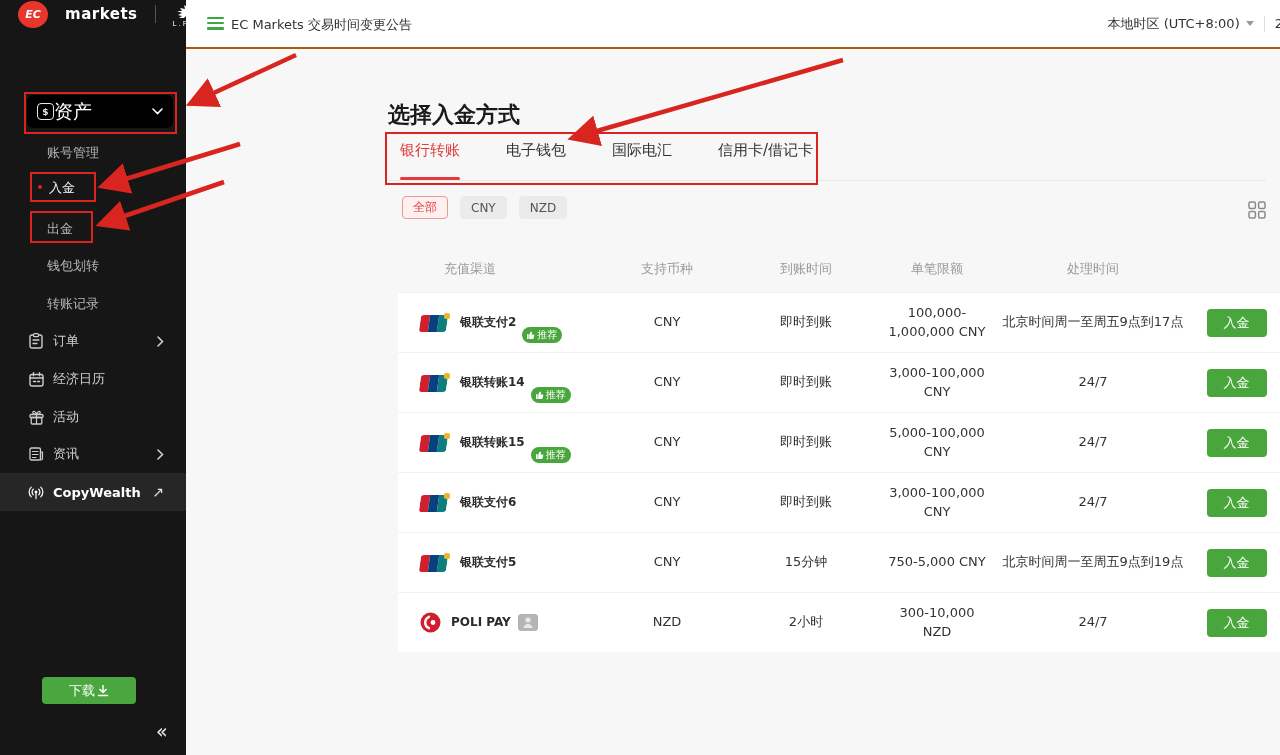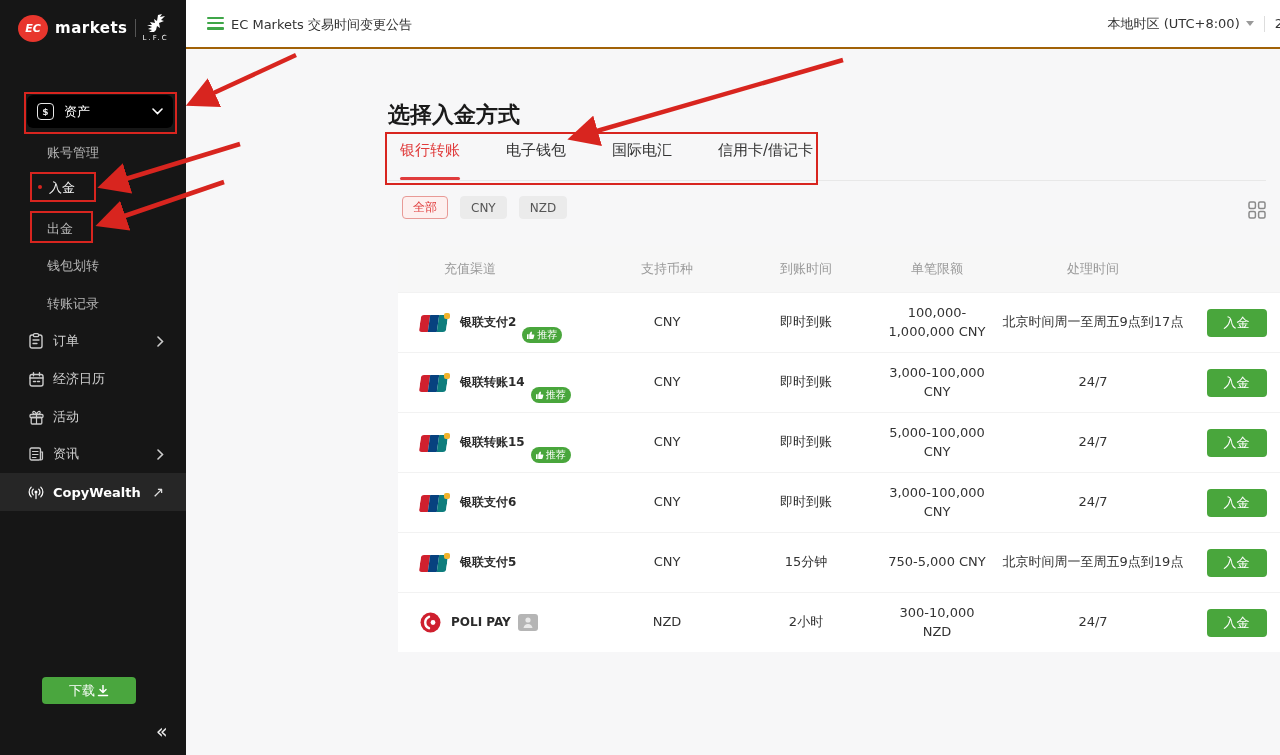--- a/index.html
+++ b/index.html
@@ -3,32 +3,32 @@
 <meta charset="utf-8">
 <style>
   html,body{margin:0;padding:0;}
   body{
     width:1280px;height:755px;position:relative;overflow:hidden;
     font-family:"DejaVu Sans","Liberation Sans",sans-serif;
     background:#f7f7f8;-webkit-font-smoothing:antialiased;
   }
   
   .sidebar{position:absolute;left:0;top:0;width:186px;height:755px;background:#161616;z-index:2;}
-  .logo-row{position:absolute;left:18px;top:14px;display:flex;align-items:center;gap:7px;}
+  .logo-row{position:absolute;left:18px;top:0;display:flex;align-items:center;gap:17px;}
   .logo-circle{width:30px;height:27px;border-radius:50%;background:#e8362d;color:#fff;
     font-size:11px;font-weight:bold;font-style:italic;display:flex;align-items:center;justify-content:center;}
   .logo-markets{color:#fff;font-size:15px;font-weight:bold;letter-spacing:.5px;}
   .logo-div{width:1px;height:18px;background:#555;}
   .lfc{display:flex;flex-direction:column;align-items:center;color:#fff;}
   .lfc-text{font-size:7px;letter-spacing:2px;color:#fff;margin-top:1px;}
   .asset-item{position:absolute;left:27px;top:95px;width:146px;height:33px;background:#000;
     border-radius:6px;display:flex;align-items:center;padding:0 10px;box-sizing:border-box;}
   .asset-icon{width:15px;height:15px;border:1.3px solid #e8e8e8;border-radius:4px;color:#e8e8e8;
     font-size:9px;font-weight:bold;display:flex;align-items:center;justify-content:center;flex:none;}
-  .asset-label{color:#fff;font-size:13px;margin-left:10px;flex:1;}
+  .asset-label{color:#fff;font-size:19px;flex:1;}
   .side-sub{position:absolute;font-size:13px;color:#b5b5b5;cursor:pointer;}
   .side-sub.active{color:#f2f2f2;}
   .red-dot{position:absolute;left:-11px;top:6px;width:4px;height:4px;border-radius:50%;background:#d8251f;}
   .side-item{position:absolute;left:0;width:186px;height:34px;display:flex;align-items:center;cursor:pointer;}
   .side-item .mi{margin-left:28px;width:16px;height:16px;flex:none;display:flex;align-items:center;justify-content:center;}
   .side-item .ml{margin-left:9px;font-size:13px;color:#cfcfcf;flex:1;}
   .side-item .chev{margin-right:22px;}
   .copywealth-row{background:#262626;height:38px;}
   .copywealth-row .ml{color:#fff;font-weight:bold;}
   .ext-arrow{margin-right:22px;color:#e0e0e0;font-size:14px;}

